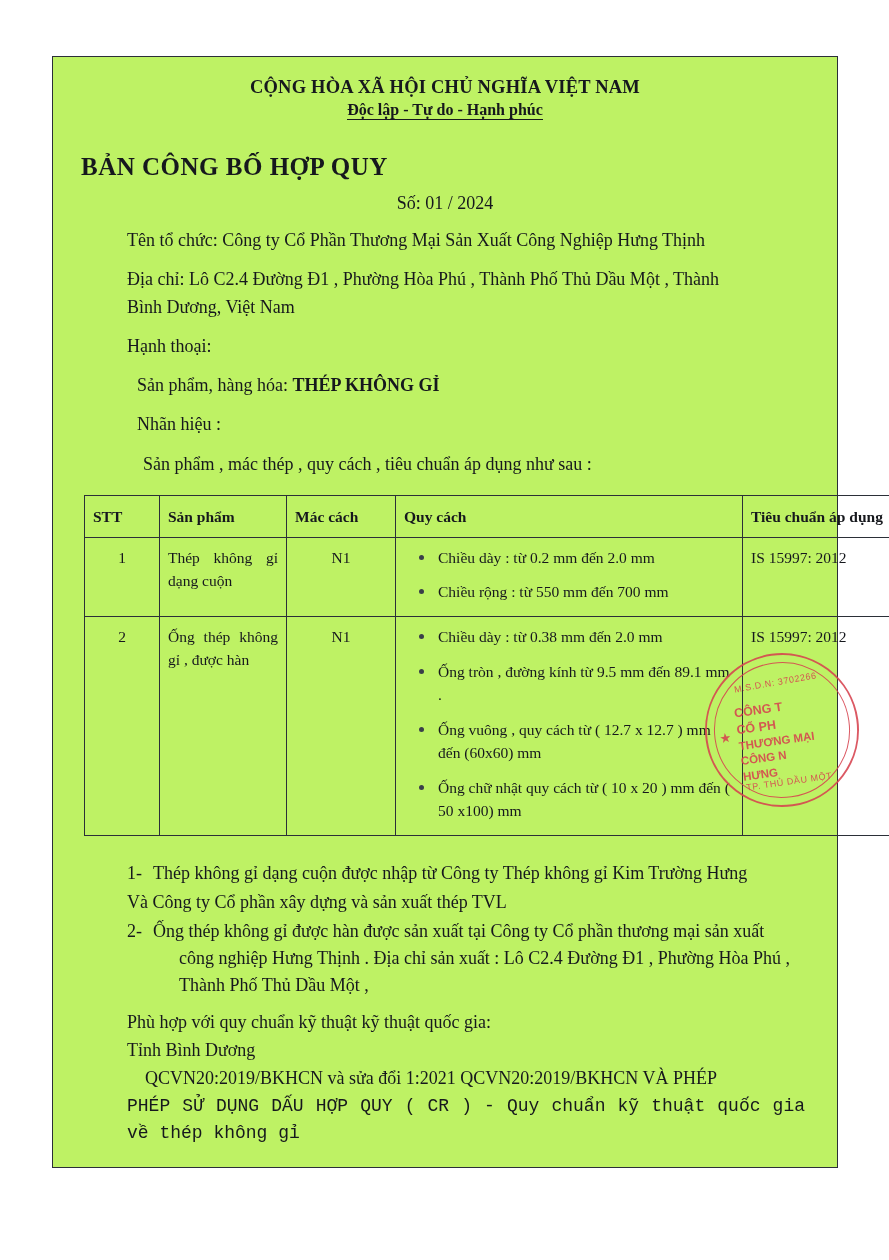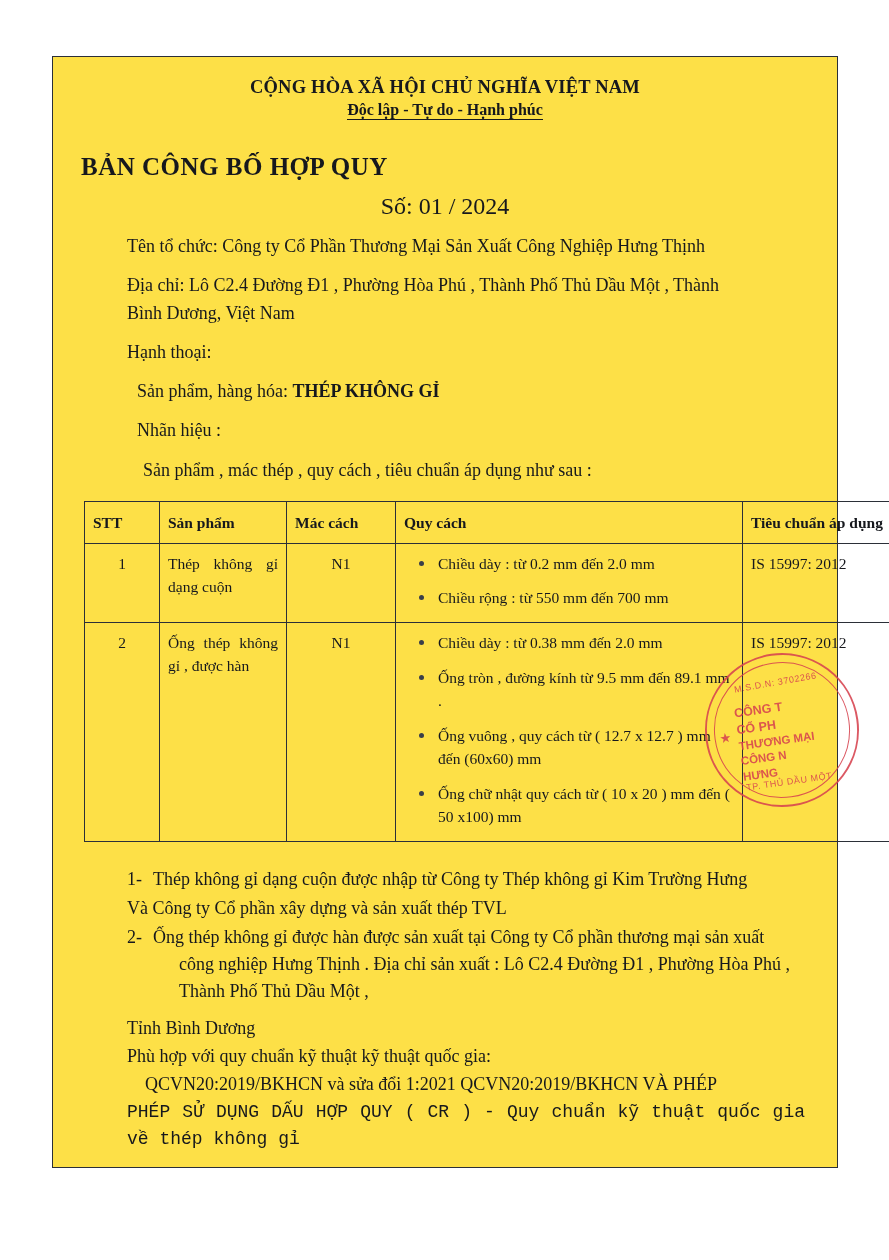--- a/index.html
+++ b/index.html
@@ -25,21 +25,21 @@
 
   
   .doc-frame {
     position: absolute;
     left: 52px;
     top: 56px;
     width: 786px;
     height: 1112px;
     border: 1.2px solid #2b2f38;
     box-sizing: border-box;
-    background: #fde047;
+    background: #bef264;
   }
 
   .inner {
     position: absolute;
     left: 0; top: 0;
     width: 100%;
     height: 100%;
     padding: 14px 28px 0 28px;
     box-sizing: border-box;
   }
@@ -63,21 +63,21 @@
   }
 
   .doc-title {
     font-weight: bold;
     font-size: 25px;
     letter-spacing: 0.5px;
     margin-top: 34px;
   }
   .doc-number {
     text-align: center;
-    font-size: 24px;
+    font-size: 18px;
     margin-top: 12px;
   }
 
   .field-line {
     font-size: 18px;
     margin-top: 13px;
     line-height: 1.45;
     padding-left: 46px;
   }
   .field-line.tight { margin-top: 2px; }
@@ -317,22 +317,22 @@
           <div class="note-num">2-</div>
           <div class="note-body">
             <div>Ống thép không gỉ được hàn được sản xuất tại Công ty Cổ phần thương mại sản xuất</div>
             <div class="note-indent">công nghiệp Hưng Thịnh . Địa chỉ sản xuất : Lô C2.4 Đường Đ1 , Phường Hòa Phú ,</div>
             <div class="note-indent">Thành Phố Thủ Dầu Một ,</div>
           </div>
         </div>
       </div>
 
       <div class="closing">
+        <div>Phù hợp với quy chuẩn kỹ thuật kỹ thuật quốc gia:</div>
         <div>Tỉnh Bình Dương</div>
-        <div>Phù hợp với quy chuẩn kỹ thuật kỹ thuật quốc gia:</div>
         <div class="just" style="padding-left:18px;">QCVN20:2019/BKHCN và sửa đổi 1:2021  QCVN20:2019/BKHCN VÀ PHÉP</div>
         <div class="just hang">PHÉP SỬ DỤNG DẤU HỢP QUY ( CR ) -  Quy chuẩn kỹ thuật quốc gia về thép không gỉ</div>
       </div>
 
       <div class="stamp">
         <div class="stamp-star">★</div>
         <div class="stamp-arc-top">M.S.D.N: 3702266</div>
         <div class="stamp-center">
           <div class="big">CÔNG T</div>
           <div class="big">CỔ PH</div>

